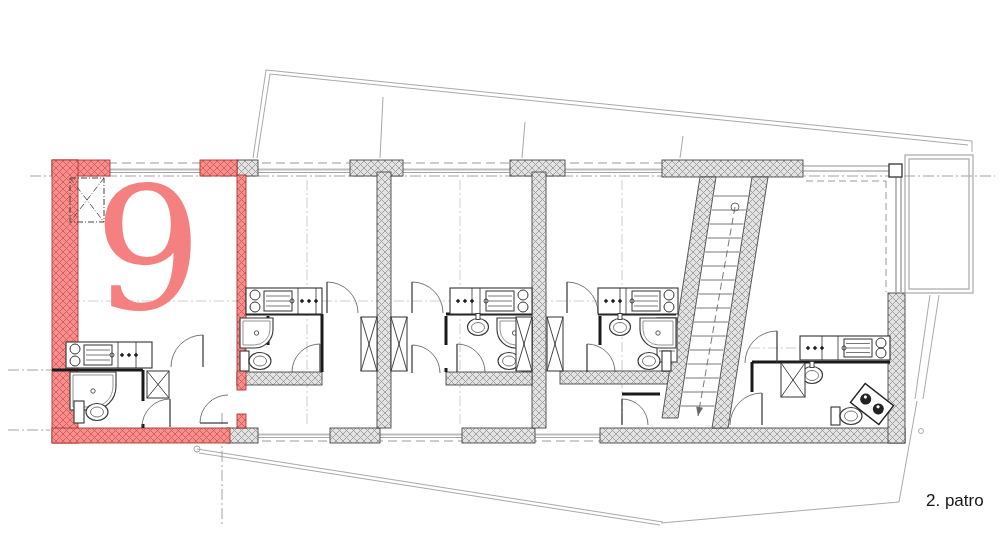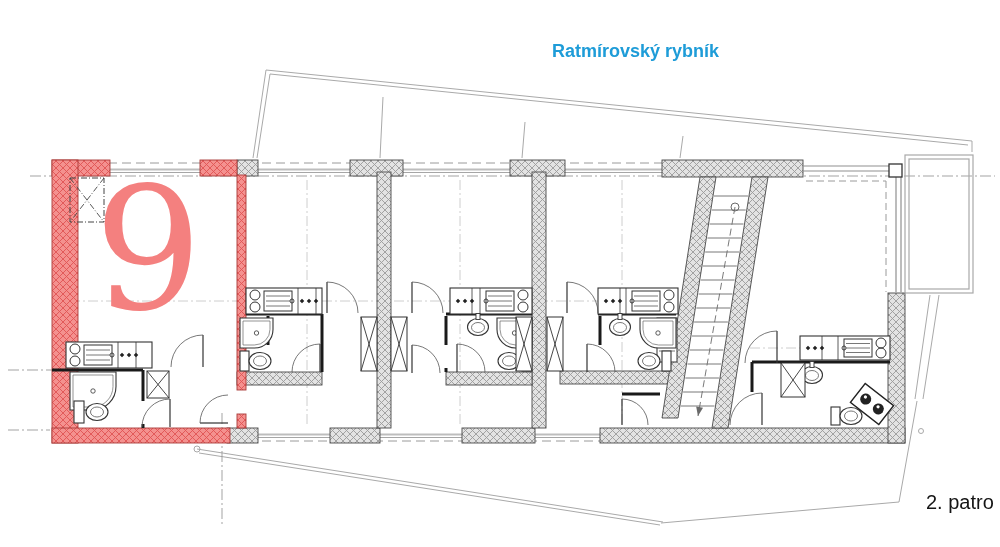--- a/index.html
+++ b/index.html
@@ -1,21 +1,21 @@
 <!DOCTYPE html>
 <html><head>
 <meta charset="utf-8">
 <style>
   html,body{margin:0;padding:0;background:#ffffff;}
   .canvas{position:relative;width:1000px;height:547px;background:#fff;overflow:hidden;
           font-family:"Liberation Sans",sans-serif;}
   .plan-svg{position:absolute;left:0;top:0;}
   .label-location{position:absolute;left:552px;top:41px;font-size:18px;font-weight:600;
                   color:#1e9cd8;white-space:nowrap;}
-  .label-floor{position:absolute;left:926px;top:491px;font-size:20px;font-weight:500;
+  .label-floor{position:absolute;left:926px;top:491px;font-size:17px;font-weight:500;
                color:#151515;white-space:nowrap;}
   .label-unit{position:absolute;left:94px;top:172px;font-size:170px;line-height:0.92;
               font-family:"DejaVu Serif",serif;color:#f4807f;}
 </style>
 </head>
 <body>
 
 <div class="canvas">
   <svg class="plan-svg" id="plan" width="1000" height="547" viewBox="0 0 1000 547">
       <defs>
@@ -339,15 +339,14 @@
         <line x1="803" y1="166" x2="893" y2="166" stroke="#8f8f8f" stroke-width="1.2"></line>
         <line x1="803" y1="171" x2="893" y2="171" stroke="#8f8f8f" stroke-width="1.2"></line>
         <line x1="896" y1="172" x2="896" y2="292" stroke="#8f8f8f" stroke-width="1.2"></line>
         <line x1="901" y1="172" x2="901" y2="292" stroke="#8f8f8f" stroke-width="1.2"></line>
         <line x1="806" y1="181" x2="886" y2="181" stroke="#9a9a9a" stroke-width="1" stroke-dasharray="7 4"></line>
         <line x1="886" y1="181" x2="886" y2="292" stroke="#9a9a9a" stroke-width="1" stroke-dasharray="7 4"></line>
         <rect x="889" y="164" width="13" height="13" fill="#fff" stroke="#333" stroke-width="1.3"></rect>
       </g>
     </svg>
   <div class="label-unit">9</div>
-  <div class="label-location">Ratmírovský rybník</div>
   <div class="label-floor">2. patro</div>
 </div>
 
 </body></html>

